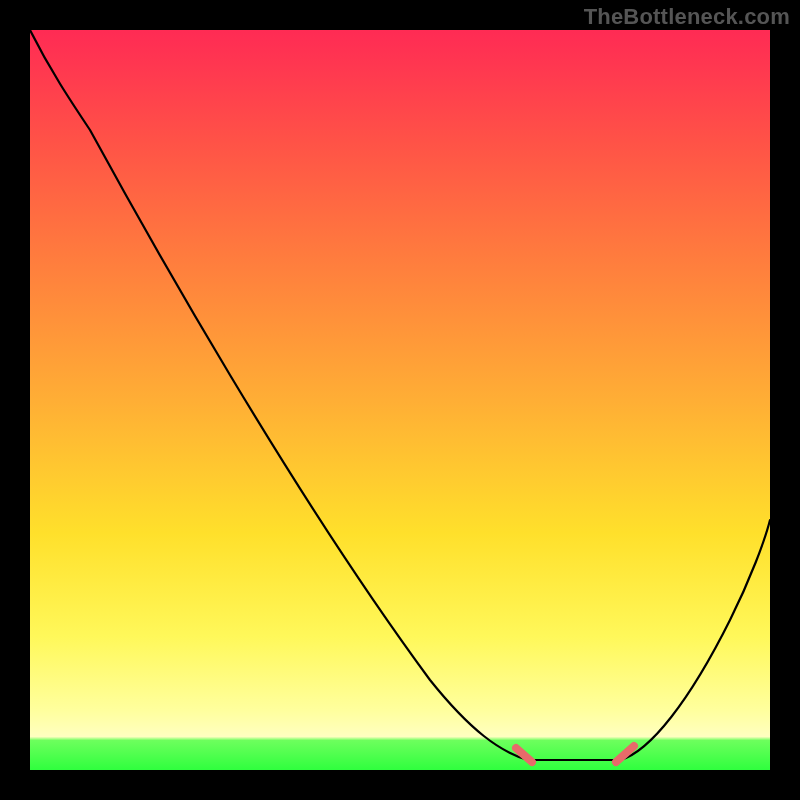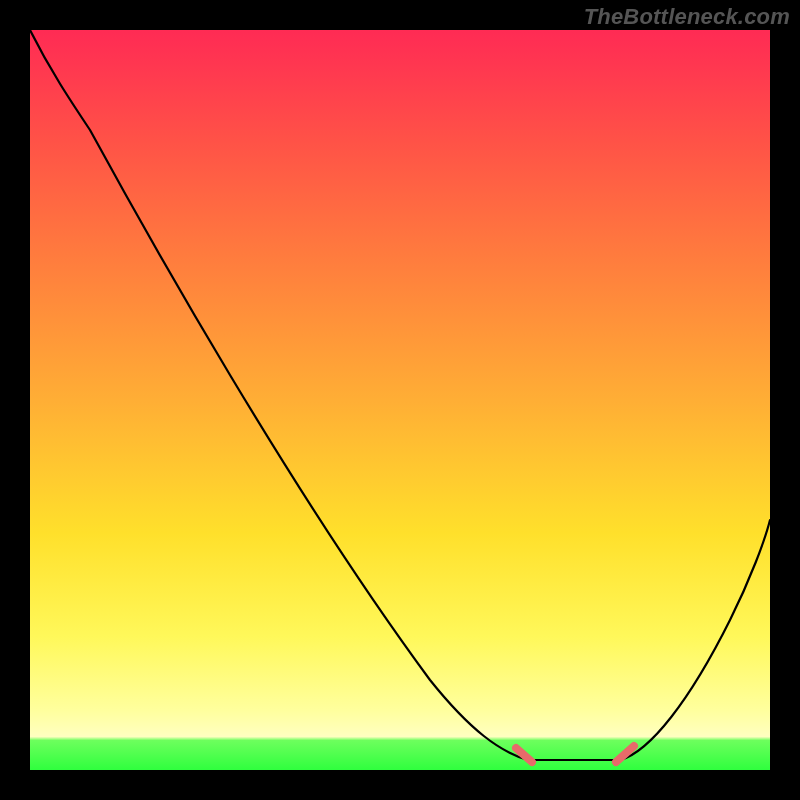--- a/index.html
+++ b/index.html
@@ -9,21 +9,20 @@
     height: 800px;
     background: #000;
     overflow: hidden;
     font-family: Arial, Helvetica, sans-serif;
   }
   .frame {
     position: relative;
     width: 800px;
     height: 800px;
     background: #000;
-    font-style: italic;
   }
   .watermark {
     position: absolute;
     top: 4px;
     right: 10px;
     color: #555;
     font-size: 22px;
     font-weight: 600;
     letter-spacing: 0.2px;
     z-index: 5;

